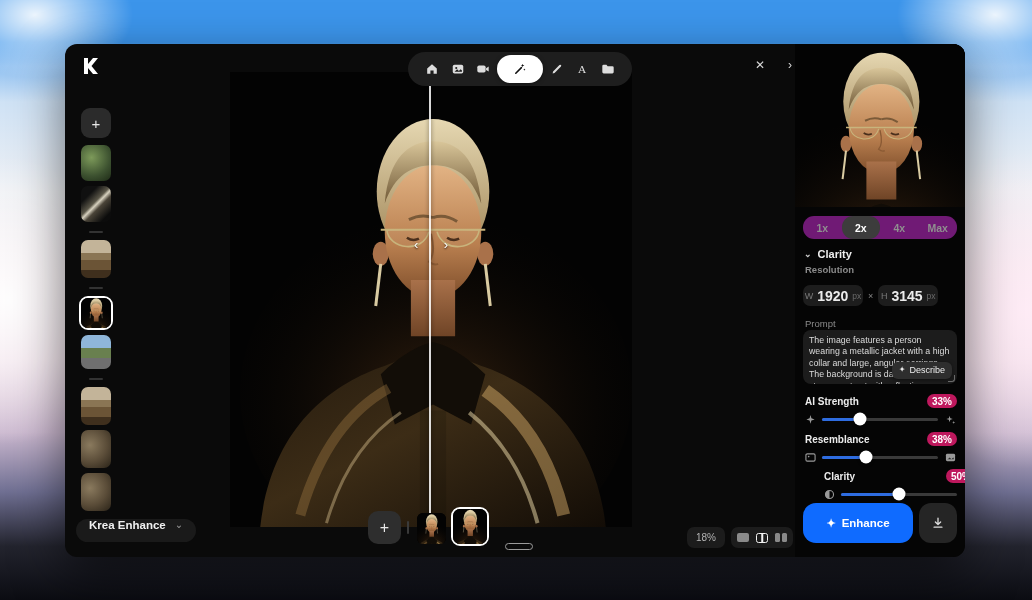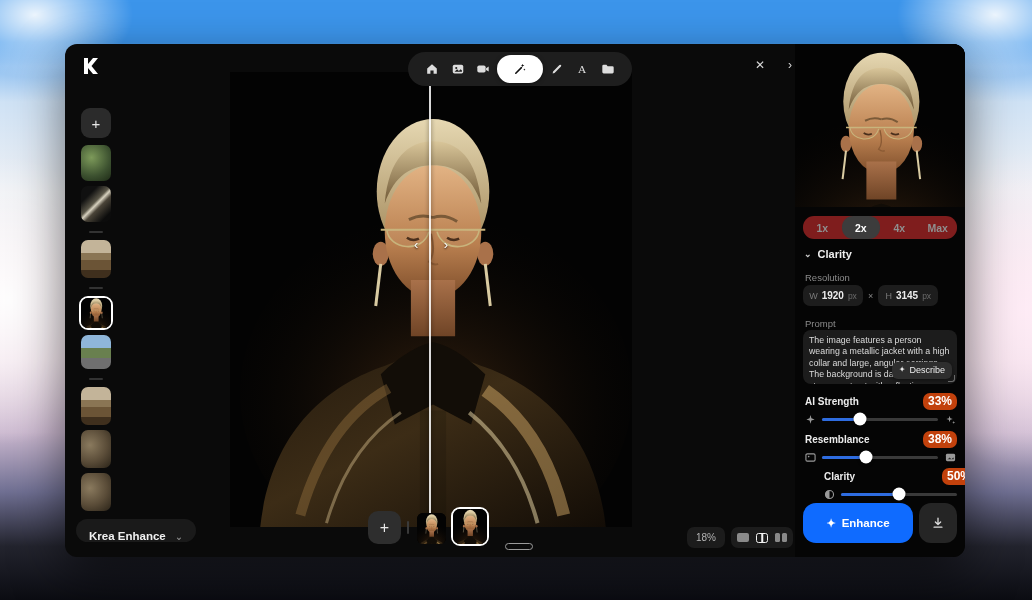--- a/index.html
+++ b/index.html
@@ -59,21 +59,21 @@
   .canvas { position:absolute; left:165px; top:28px; width:402px; height:455px; background:#000; }
   .canvas svg { display:block; width:100%; height:100%; }
   .compare-line { position:absolute; left:199px; top:0; width:2px; height:100%;
                   background:rgba(255,255,255,.85); box-shadow:0 0 4px rgba(0,0,0,.5); }
   .compare-chevrons { position:absolute; left:184px; top:165px; width:34px; display:flex;
                       justify-content:space-between; color:#fff; font-size:13px;
                       text-shadow:0 1px 2px rgba(0,0,0,.8); }
 
   
   .mode-pill { position:absolute; left:11px; top:475px; height:23px; padding:0 13px;
-               background:#1a1a1a; border-radius:15px; display:flex; align-items:flex-end; gap:9px;
+               background:#1a1a1a; border-radius:15px; display:flex; align-items:flex-start; gap:9px;
                color:#f0f0f0; font-size:11.5px; font-weight:bold; }
   .mode-pill .chev { color:#9a9a9a; font-size:10px; font-weight:normal; }
 
   .strip-add { position:absolute; left:303px; top:467px; width:33px; height:33px; border-radius:10px;
                background:#2e2e2e; color:#e8e8e8; font-size:16px; display:flex; align-items:center;
                justify-content:center; }
   .strip-sep { position:absolute; left:342px; top:477px; width:2px; height:13px; background:#3a3a3a; border-radius:1px; }
   .strip-thumb { position:absolute; border-radius:6px; overflow:hidden; background:#000; }
   .strip-thumb svg { display:block; width:100%; height:100%; }
   .strip-thumb.one { left:352px; top:469px; width:29px; height:31px; }
@@ -91,56 +91,56 @@
   .vm-split::after { content:""; position:absolute; left:50%; top:-1px; bottom:-1px; width:1.5px;
                      background:#f2f2f2; transform:translateX(-50%); }
   .vm-side { display:flex; gap:1.5px; }
   .vm-side i { width:5px; height:9px; background:#8a8a8a; border-radius:1.5px; }
 
   
   .panel { position:absolute; left:730px; top:0; width:170px; height:513px; background:#050505; }
   .preview { position:absolute; left:0; top:0; width:170px; height:163px; overflow:hidden; background:#000; }
   .preview svg { display:block; width:100%; height:100%; }
 
-  .scale-row { position:absolute; left:8px; top:172px; width:154px; height:23px; background:#7f1d1d;
+  .scale-row { position:absolute; left:8px; top:172px; width:154px; height:23px; background:#701a75;
                border-radius:11px; display:flex; align-items:flex-start; }
   .scale-opt { flex:1; height:23px; display:flex; align-items:center; justify-content:center;
                color:#8f8f8f; font-size:10.5px; font-weight:bold; border-radius:11px; }
   .scale-opt.selected { background:#3c3c3c; color:#fff; }
 
   .settings-row { position:absolute; left:9px; top:204px; display:flex; align-items:center; gap:6px;
                   color:#efefef; font-size:11px; font-weight:bold; }
   .settings-row .chev { font-size:9px; color:#cfcfcf; }
 
   .sec-label { position:absolute; left:10px; color:#8b8b8b; font-size:9.5px; }
-  .res-label { top:228px; }
+  .res-label { top:220px;font-weight:bold; }
   .res-row { position:absolute; left:8px; top:241px; width:154px; display:flex; align-items:center; gap:5px; }
   .res-field { height:21px; flex:0 0 60px; background:#1d1d1d; border-radius:7px; display:flex;
                align-items:center; justify-content:center; gap:4px; }
   .res-field .k { color:#7a7a7a; font-size:9px; }
-  .res-field .v { color:#ececec; font-size:10px; font-weight:bold; }
+  .res-field .v { color:#ececec; font-size:14px; font-weight:bold; }
   .res-field .u { color:#6a6a6a; font-size:8.5px; }
   .res-times { color:#8a8a8a; font-size:9px; }
 
   .prompt-label { top:274px; }
   .prompt-box { position:absolute; left:8px; top:286px; width:154px; height:54px; background:#1c1c1c;
                 border-radius:8px; padding:5px 6px; color:#dcdcdc; font-size:8.8px; line-height:1.3;
                 overflow:hidden; }
   .describe-chip { position:absolute; right:5px; bottom:5px; background:#2e2e2e; border-radius:6px;
                    padding:2.5px 7px; display:flex; align-items:center; gap:4px; color:#ececec;
                    font-size:9px; box-shadow:0 1px 4px rgba(0,0,0,.5); }
   .describe-chip .spark { font-size:8px; }
   .resize-handle { position:absolute; right:2px; bottom:2px; width:7px; height:7px;
                    border-right:1.5px solid #6a6a6a; border-bottom:1.5px solid #6a6a6a;
                    border-bottom-right-radius:3px; }
 
   .slider-group { position:absolute; left:8px; width:154px; }
   .sg-head { display:flex; align-items:center; justify-content:space-between; height:14px; }
   .sg-label { color:#ececec; font-size:10px; font-weight:bold; padding-left:2px; }
-  .sg-value { background:#c2410c; border-radius:7px; padding:1.5px 5px; color:#fff; font-size:12px; font-weight:bold; }
+  .sg-value { background:#be185d; border-radius:7px; padding:1.5px 5px; color:#fff; font-size:10px; font-weight:bold; }
   .sg-slider { display:flex; align-items:center; height:18px; margin-top:2px; }
   .sg-icon { width:14px; display:flex; align-items:center; justify-content:center; color:#9a9a9a; }
   .sg-icon svg { width:11px; height:11px; }
   .track { flex:1; position:relative; height:3px; background:#3a3a3a; border-radius:2px; margin:0 5px; }
   .fill { position:absolute; left:0; top:0; height:3px; background:#2e6ce0; border-radius:2px; }
   .knob { position:absolute; top:50%; width:13px; height:13px; background:#fff; border-radius:50%;
           transform:translate(-50%,-50%); box-shadow:0 1px 3px rgba(0,0,0,.6); }
   #sg0 { top:350px; } #sg1 { top:388px; } #sg2 { top:425px;margin-left:19px; }
 
   .enhance-btn { position:absolute; left:8px; top:459px; width:110px; height:40px; background:#0f6bff;

